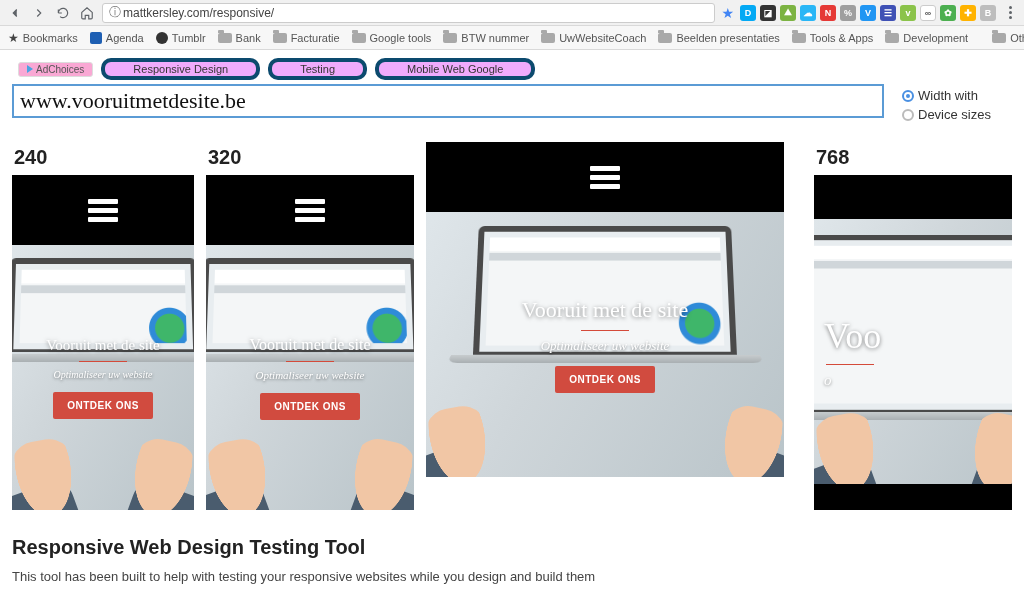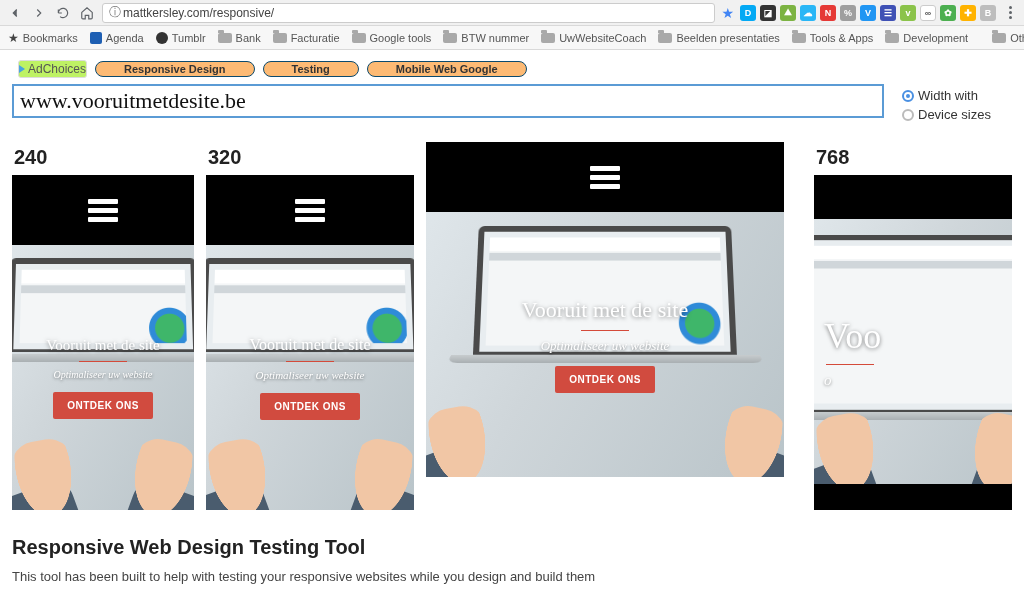--- a/index.html
+++ b/index.html
@@ -22,23 +22,23 @@
   .bm .folder { width:14px; height:10px; background:#a9a9a9; border-radius:2px; position:relative; }
   .bm .folder::before{ content:""; position:absolute; top:-3px; left:0; width:6px; height:3px; background:#a9a9a9; border-radius:1px 1px 0 0;}
   .bm .bstar { color:#444; font-size:12px;}
   .bm .sq { width:12px; height:12px; border-radius:2px; }
   .bm-spacer{flex:1;}
 
   
   .page { padding: 6px 12px 0 12px; }
 
   .ad-row { display:flex; align-items:center; gap:8px; height:22px; margin: 2px 0 4px 6px;}
-  .adchoices{ display:flex; align-items:center; gap:3px; font-size:12px; background:#bef264; border:1px solid #ddd; border-radius:3px; padding:1px 0; color:#555;}
+  .adchoices{ display:flex; align-items:center; gap:3px; font-size:10px; background:#f9a8d4; border:1px solid #ddd; border-radius:3px; padding:1px 8px; color:#555;}
   .adchoices .tri{ width:0; height:0; border-left:6px solid #4aa3e0; border-top:4px solid transparent; border-bottom:4px solid transparent;}
-  .pill { border:1px solid #0c4a6e; border-radius:10px; padding:1px 28px; font-size:11px; color:#333; background:#fdba74;font-weight:bold;}
+  .pill { border:4px solid #0c4a6e; border-radius:10px; padding:1px 28px; font-size:11px; color:#333; background:#f0abfc;}
 
   .top { display:flex; gap:18px; align-items:flex-start; }
   .url-box { flex:1; border:2px solid #5b9bd5; padding:2px 6px; font-size:22px; font-family: "Times New Roman", serif; color:#111; height:34px; outline:none; }
   .options { width:110px; padding-top:4px; font-size:13px; color:#333;}
   .options label{ display:flex; align-items:center; gap:4px; margin-bottom:4px;}
   .radio{ width:12px; height:12px; border-radius:50%; border:2px solid #4a90e2; display:inline-block; position:relative;}
   .radio.checked::after{ content:""; position:absolute; inset:2px; background:#4a90e2; border-radius:50%;}
   .radio.unchecked{ border-color:#bbb;}
 
   .sizes { display:flex; gap:12px; margin-top:16px; overflow:hidden;}

